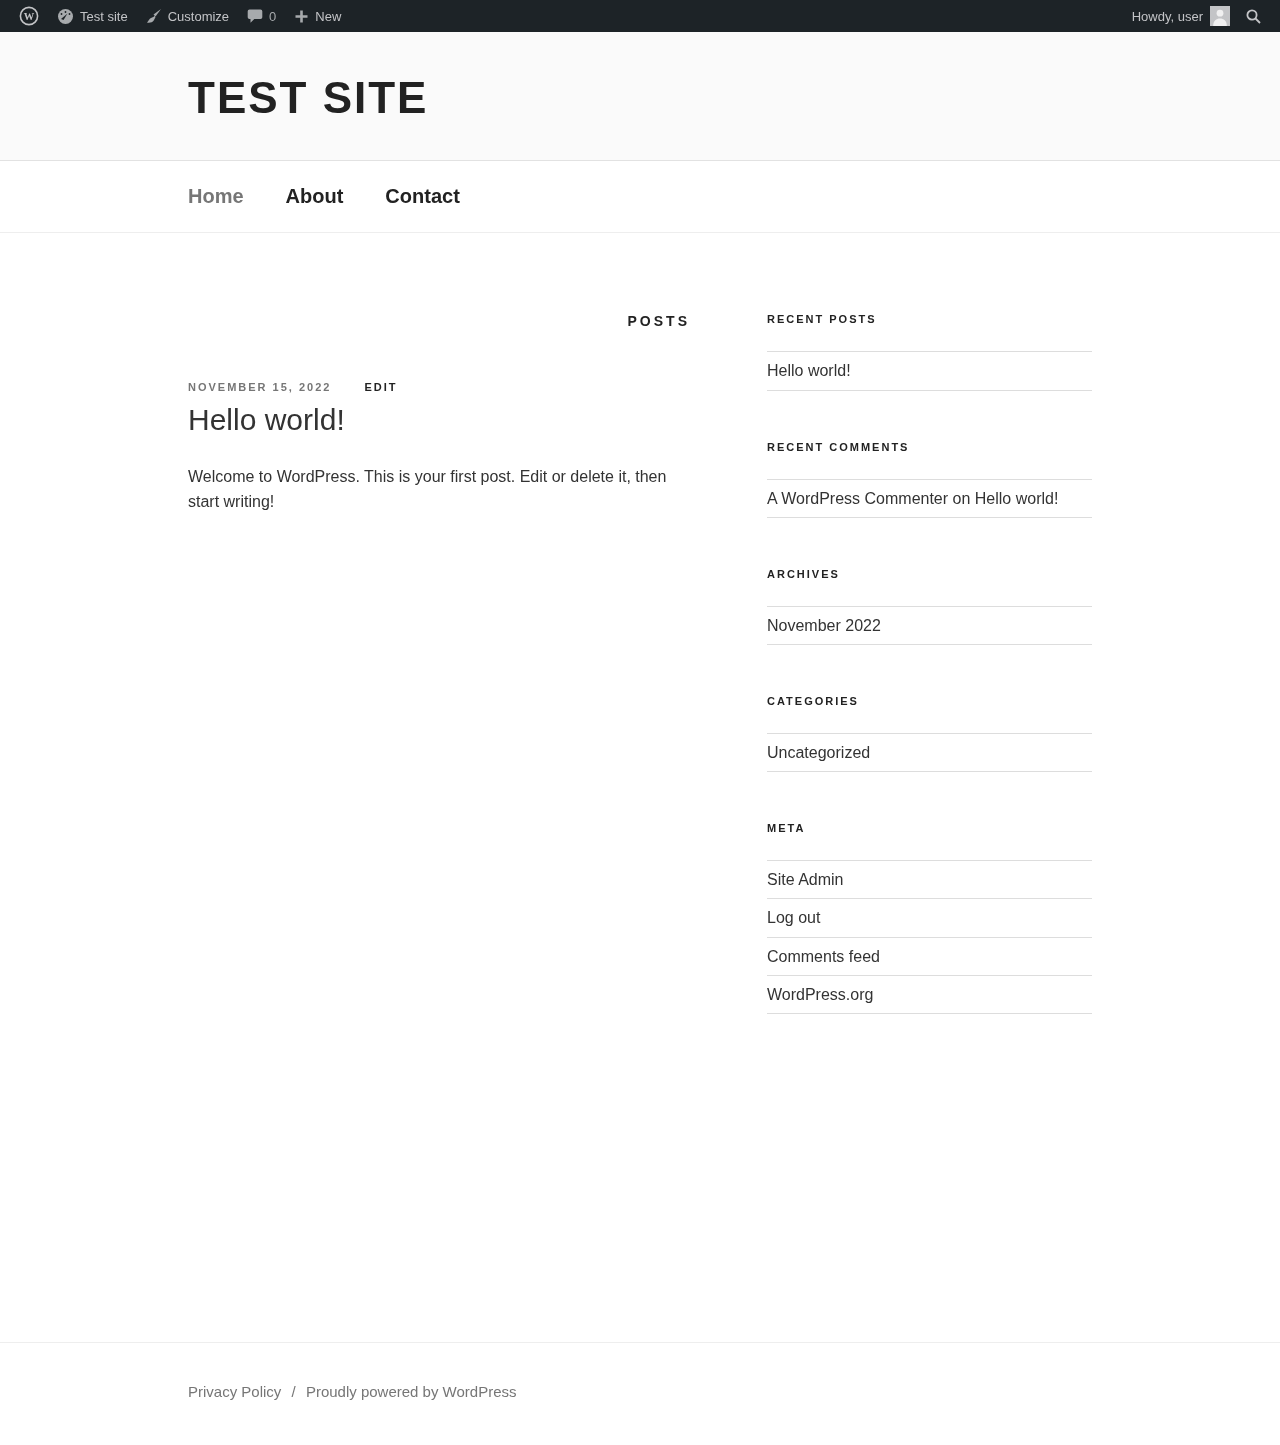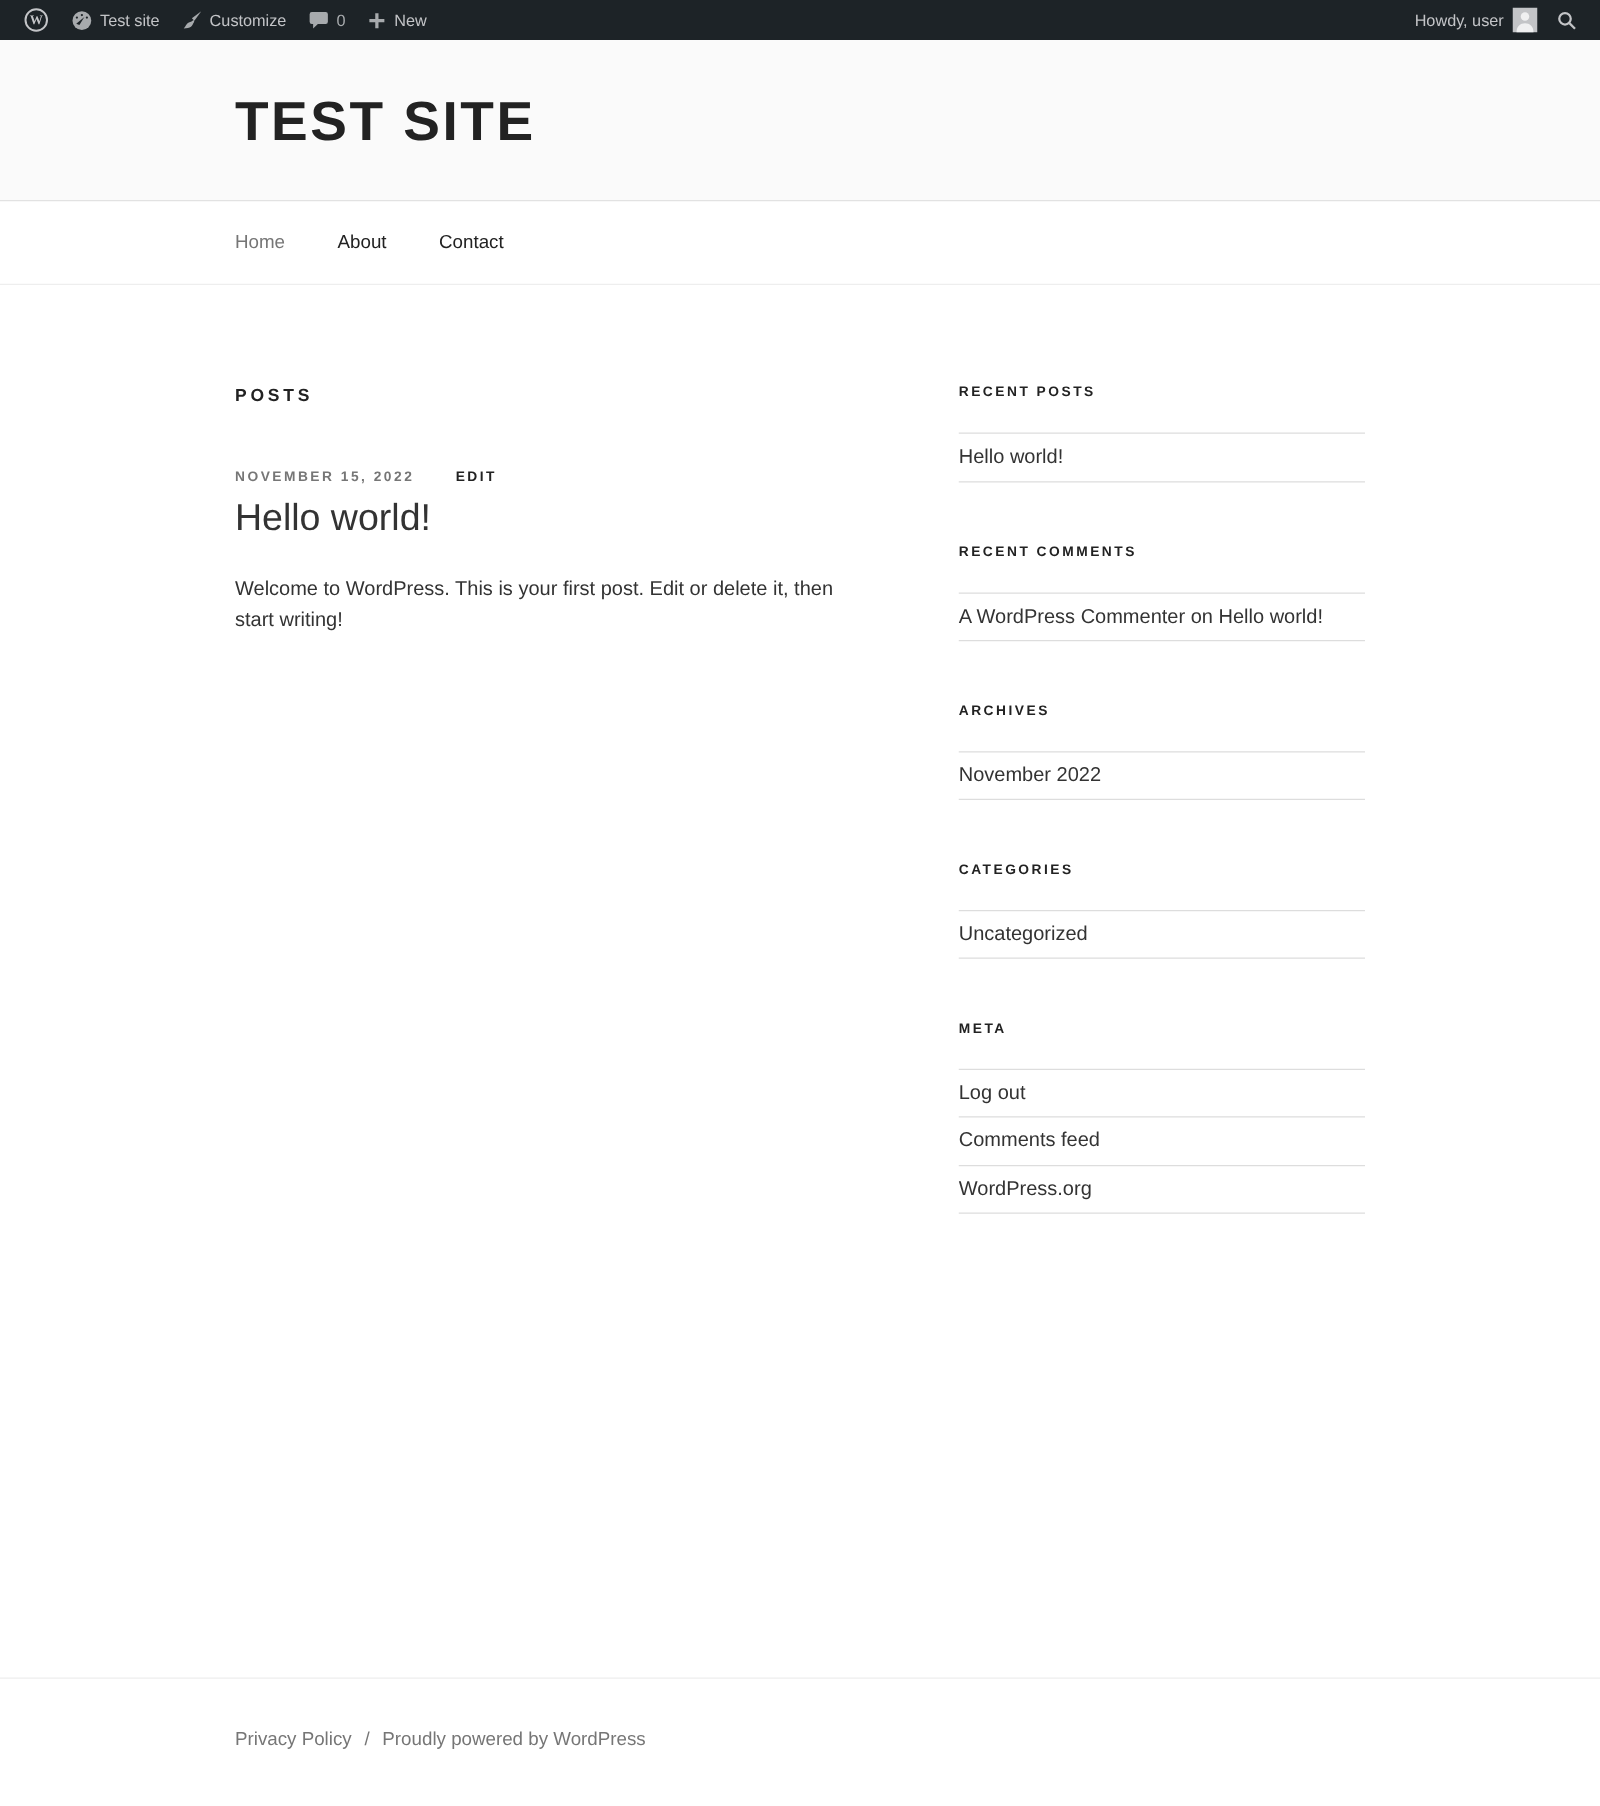--- a/index.html
+++ b/index.html
@@ -64,22 +64,22 @@
   
   .main-nav {
     background: #fff;
     border-top: 1px solid #e2e2e2;
     border-bottom: 1px solid #eee;
     flex: 0 0 auto;
   }
   .main-nav ul { list-style: none; display: flex; padding: 24px 0; }
   .main-nav li { margin-right: 42px; }
   .main-nav a {
-    font-size: 15px;
-    font-weight: 400;
+    font-size: 20px;
+    font-weight: 700;
     color: #222;
     cursor: pointer;
   }
   .main-nav a.current { color: #767676; }
 
   
   .site-content {
     padding-top: 80px;
     padding-bottom: 110px;
     flex: 1 0 auto;
@@ -250,21 +250,21 @@
       <li><a>About</a></li>
       <li><a>Contact</a></li>
     </ul>
   </div>
 </nav>
 
 <div class="site-content">
   <div class="wrap content-cols">
 
     <main class="col-main">
-      <h1 class="page-title" style="text-transform: uppercase;">Posts</h1>
+      <h1 class="page-title" style="text-transform: uppercase; text-align: right;">Posts</h1>
 
       <article>
         <div class="entry-meta">
           <a class="date-link" style="text-transform: uppercase;">November 15, 2022</a>
           <a class="edit-link" style="text-transform: uppercase;">Edit</a>
         </div>
         <h2 class="entry-title">
           <a>Hello world!</a>
         </h2>
         <p class="entry-body">Welcome to WordPress. This is your first post. Edit or delete it, then start writing!</p>
@@ -308,20 +308,21 @@
         <ul>
           <li>
             <a>Uncategorized</a>
           </li>
         </ul>
       </section>
 
       <section class="widget">
         <h3 class="widget-title" style="text-transform: uppercase;">Meta</h3>
         <ul>
+          <li><a>Site Admin</a></li>
           <li><a>Log out</a></li>
           <li><a>Comments feed</a></li>
           <li><a>WordPress.org</a></li>
         </ul>
       </section>
 
     </aside>
   </div>
 </div>
 

